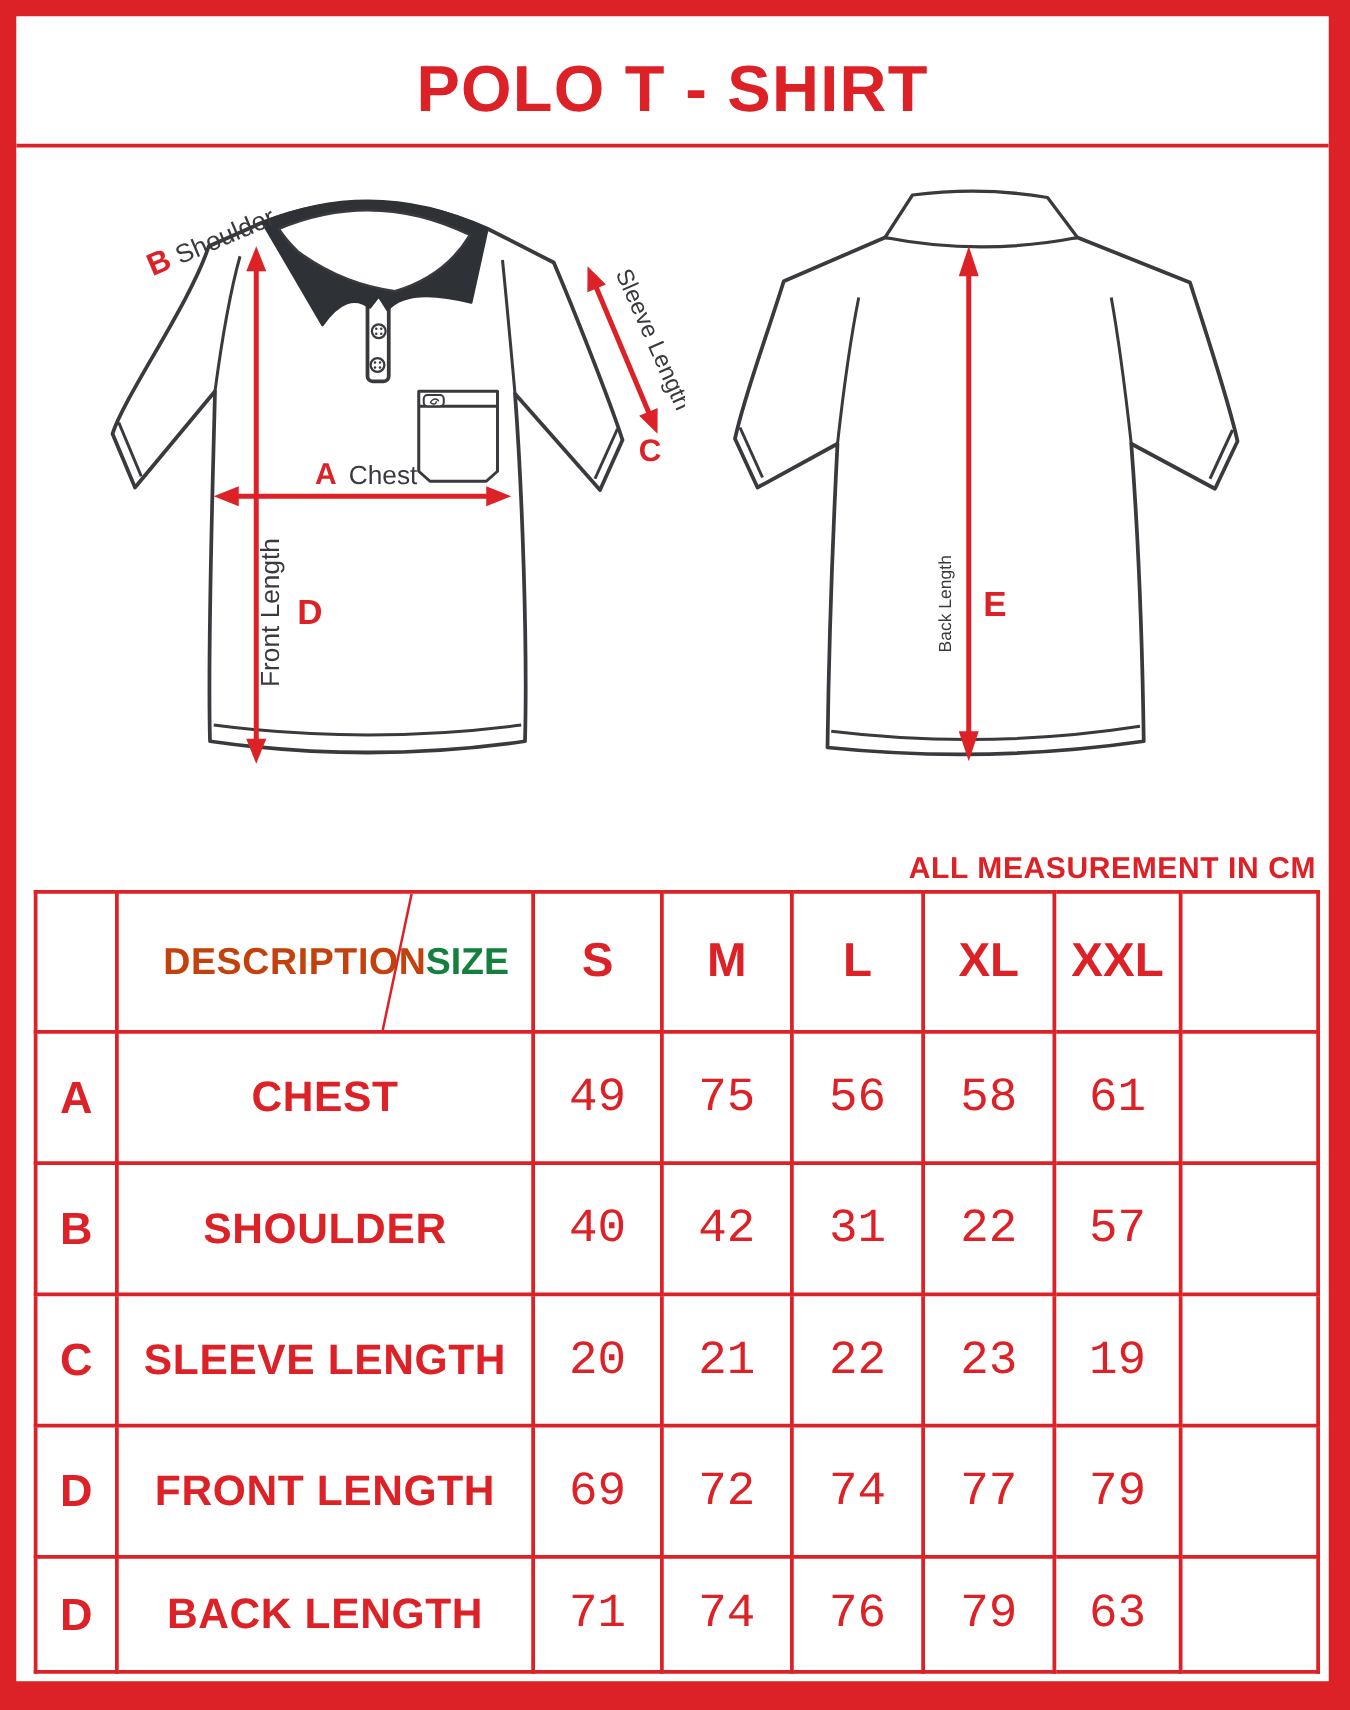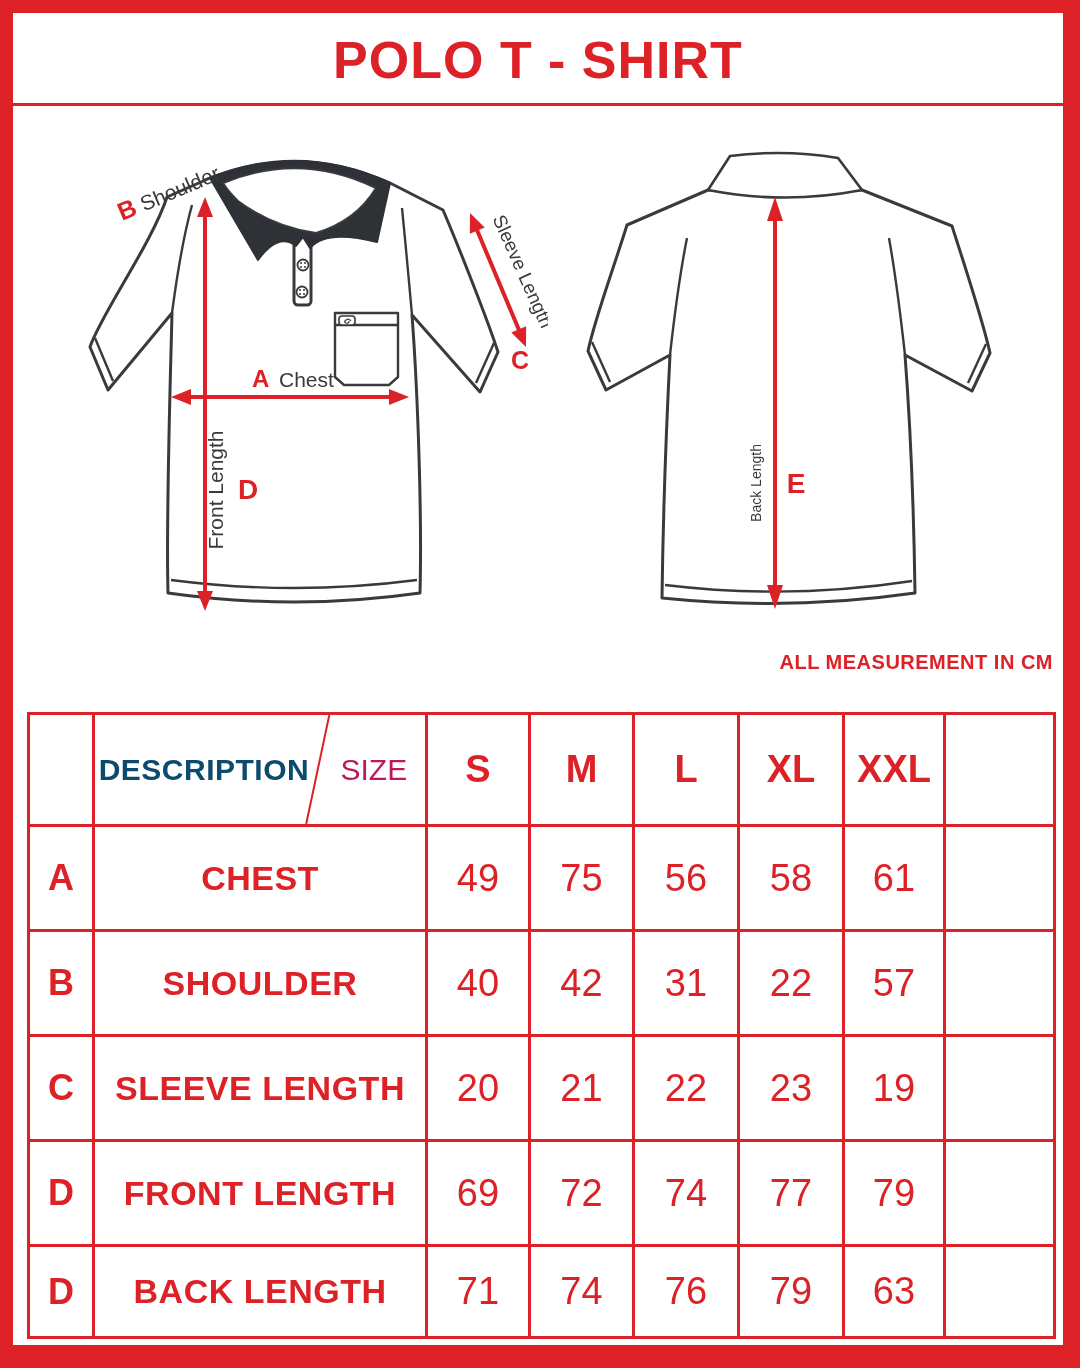--- a/index.html
+++ b/index.html
@@ -3,58 +3,58 @@
 <meta charset="utf-8">
 <style>
   html,body{margin:0;padding:0;background:#e9e9e9;}
   .page{
     position:relative;width:1080px;height:1368px;background:#ffffff;
     border-style:solid;border-color:#DC2127;border-width:13px 17px 23px 13px;
     box-sizing:border-box;overflow:hidden;
     font-family:"Liberation Sans",sans-serif;
   }
   .titlebar{
-    position:absolute;left:0;top:4px;width:100%;height:86px;
+    position:absolute;left:0;top:16px;width:100%;height:86px;
     border-bottom:3px solid #DC2127;
     display:flex;align-items:center;justify-content:center;
   }
   .titlebar h1{
     margin:0;color:#DC2127;font-size:52px;font-weight:bold;letter-spacing:1px;
     font-family:"Liberation Sans",sans-serif;
   }
   .diagram-svg{position:absolute;}
   .front-svg{left:45px;top:120px;}
   .back-svg{left:562px;top:120px;}
   .note{
-    position:absolute;top:638px;right:10px;color:#DC2127;
-    font-size:20px;font-weight:bold;letter-spacing:0.5px;
+    position:absolute;top:668px;right:10px;color:#DC2127;
+    font-size:24px;font-weight:bold;letter-spacing:0.5px;
   }
   table.size-chart{
     position:absolute;left:14px;top:699px;width:1026px;
     border-collapse:collapse;table-layout:fixed;
   }
   table.size-chart td{
     border:3px solid #DC2127;text-align:center;vertical-align:middle;
     padding:0;color:#DC2127;overflow:hidden;
   }
   td.letter-cell{font-size:36px;font-weight:bold;}
   td.desc-cell{font-size:34px;font-weight:bold;letter-spacing:0.5px;}
   td.size-head-cell{font-size:38px;font-weight:bold;}
-  td.value-cell{font-size:38px;font-family:Liberation Sans, sans-serif;}
+  td.value-cell{font-size:38px;font-family:Liberation Mono, monospace;}
   td.desc-size-cell{position:relative;}
   .slash-svg{position:absolute;left:0;top:0;width:100%;height:100%;}
   .desc-label{
     position:absolute;left:0;top:0;width:66%;height:100%;
     display:flex;align-items:center;justify-content:center;
-    font-size:30px;font-weight:bold;color:#0c4a6e;letter-spacing:0.5px;
+    font-size:30px;font-weight:bold;color:#c2410c;letter-spacing:0.5px;padding-left:32px;
   }
   .size-label{
     position:absolute;right:0;top:0;width:31%;height:100%;
     display:flex;align-items:center;justify-content:center;
-    font-size:30px;font-weight:normal;color:#be185d;
+    font-size:30px;font-weight:bold;color:#15803d;
   }
   .shape{fill:#ffffff;stroke:#3A3A3E;stroke-width:3;stroke-linejoin:round;}
   .thinline{fill:none;stroke:#3A3A3E;stroke-width:2.4;}
   .collar{fill:#2E3135;stroke:#2E3135;stroke-width:2;stroke-linejoin:round;}
   .arrowline{stroke:#DC2127;stroke-width:4;}
   .arrowhead{fill:#DC2127;}
   .dia-label{fill:#3A3A3E;font-family:"Liberation Sans",sans-serif;}
   .dia-letter{fill:#DC2127;font-weight:bold;font-family:"Liberation Sans",sans-serif;}
 </style>
 </head>

